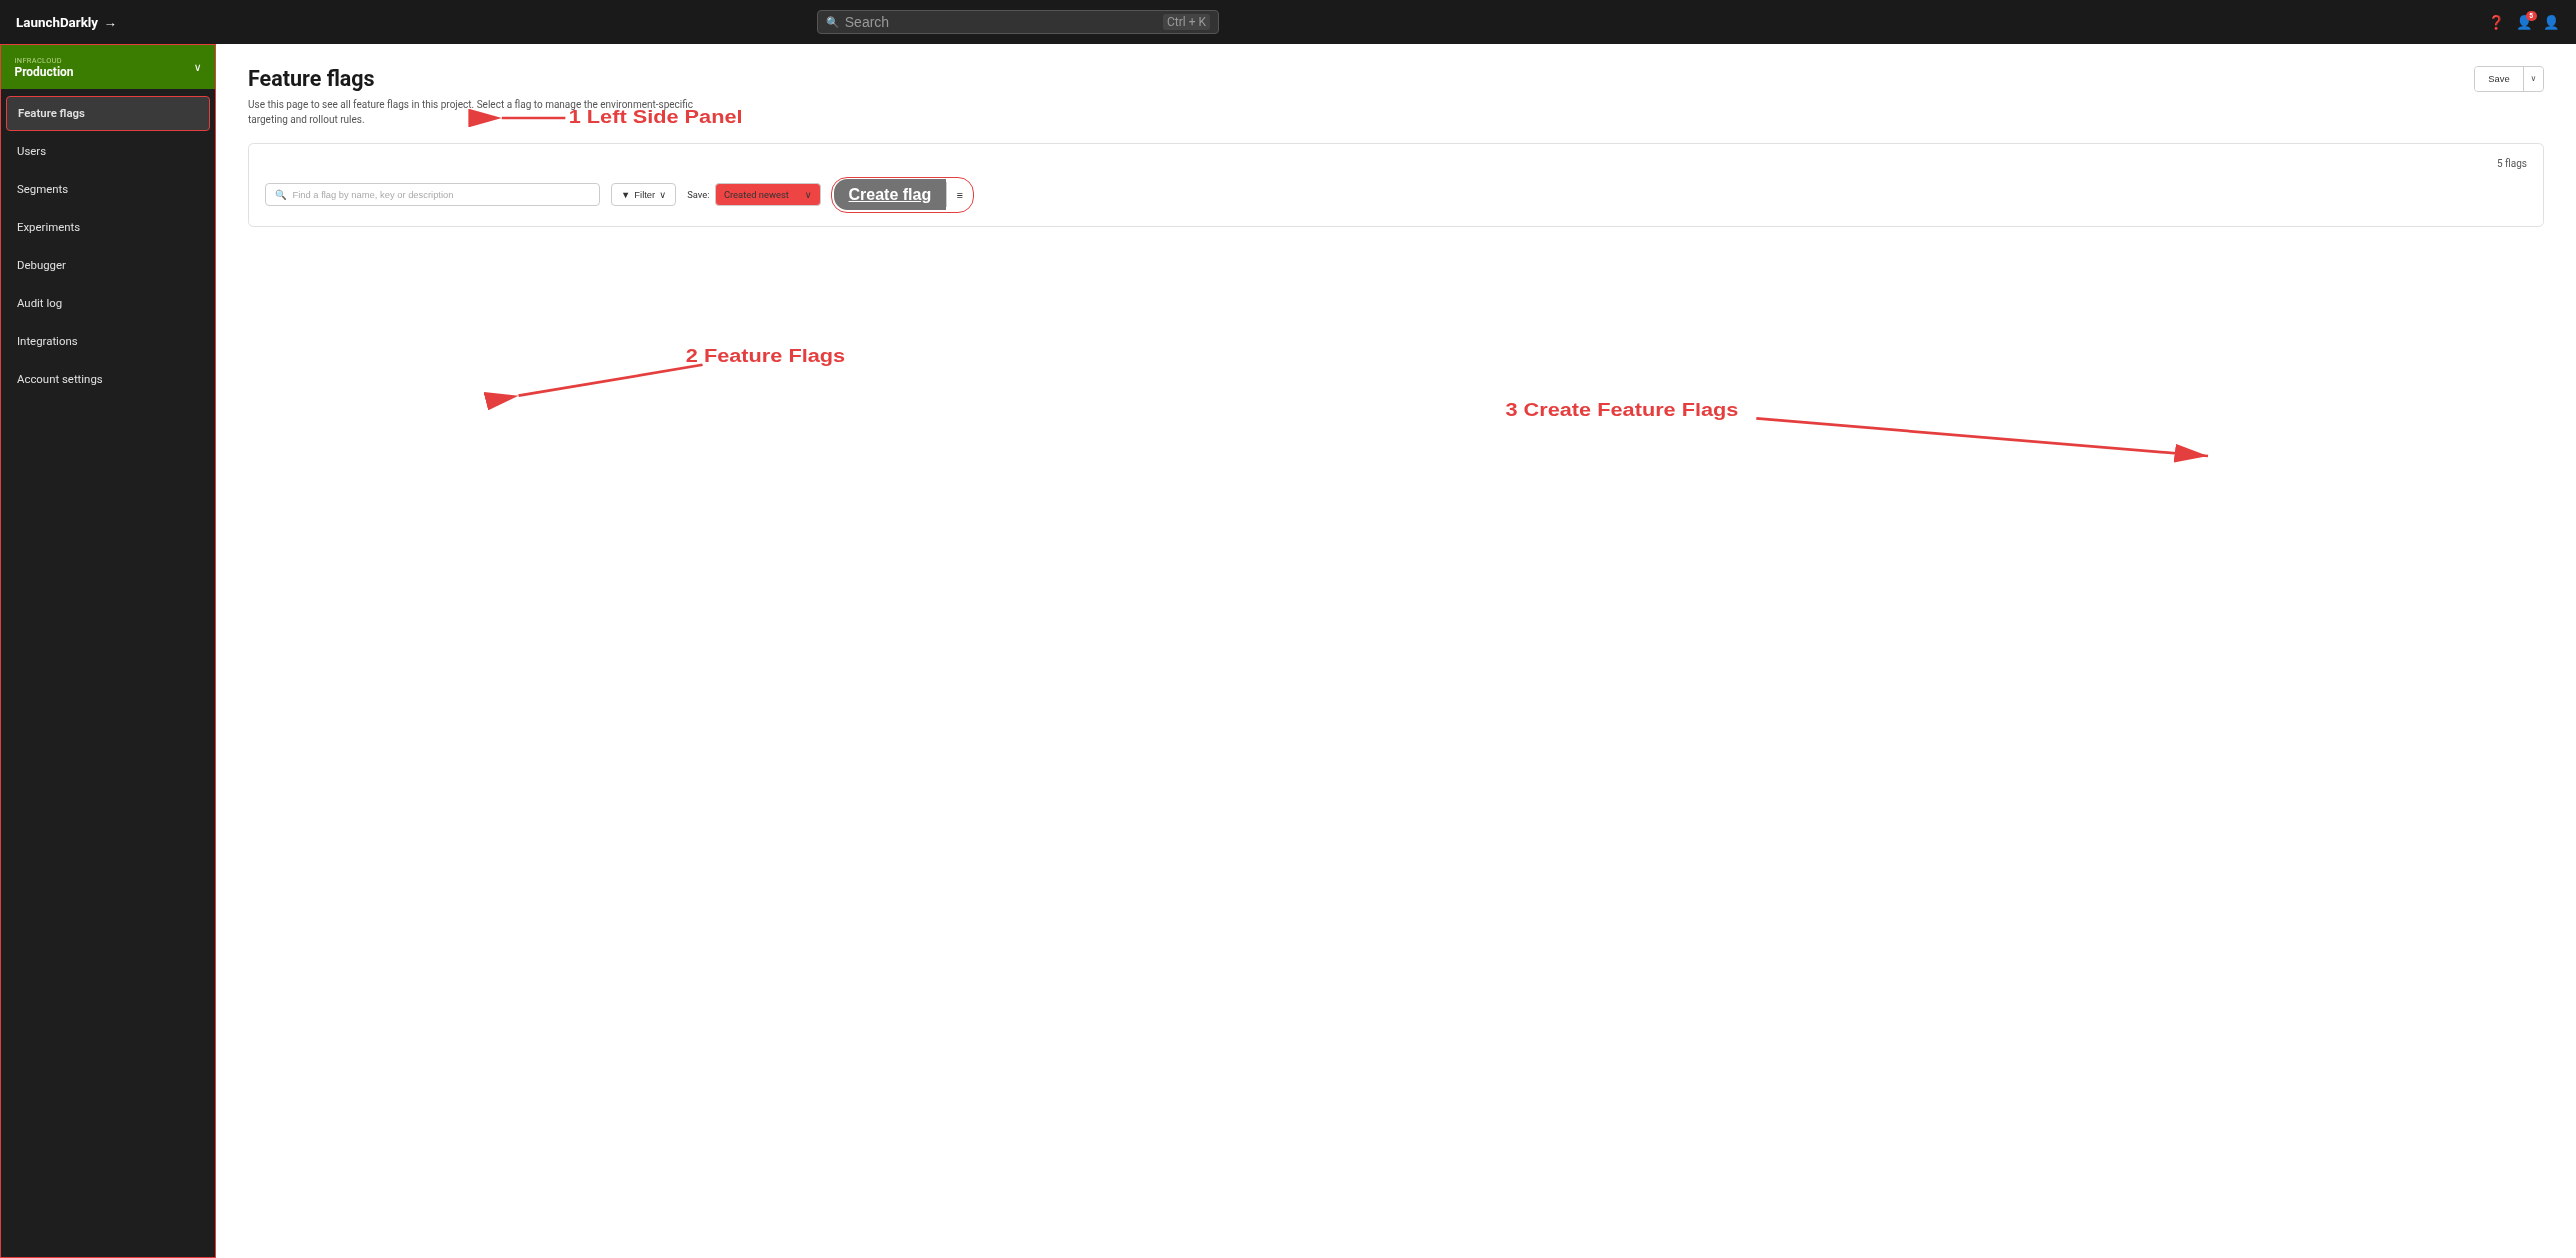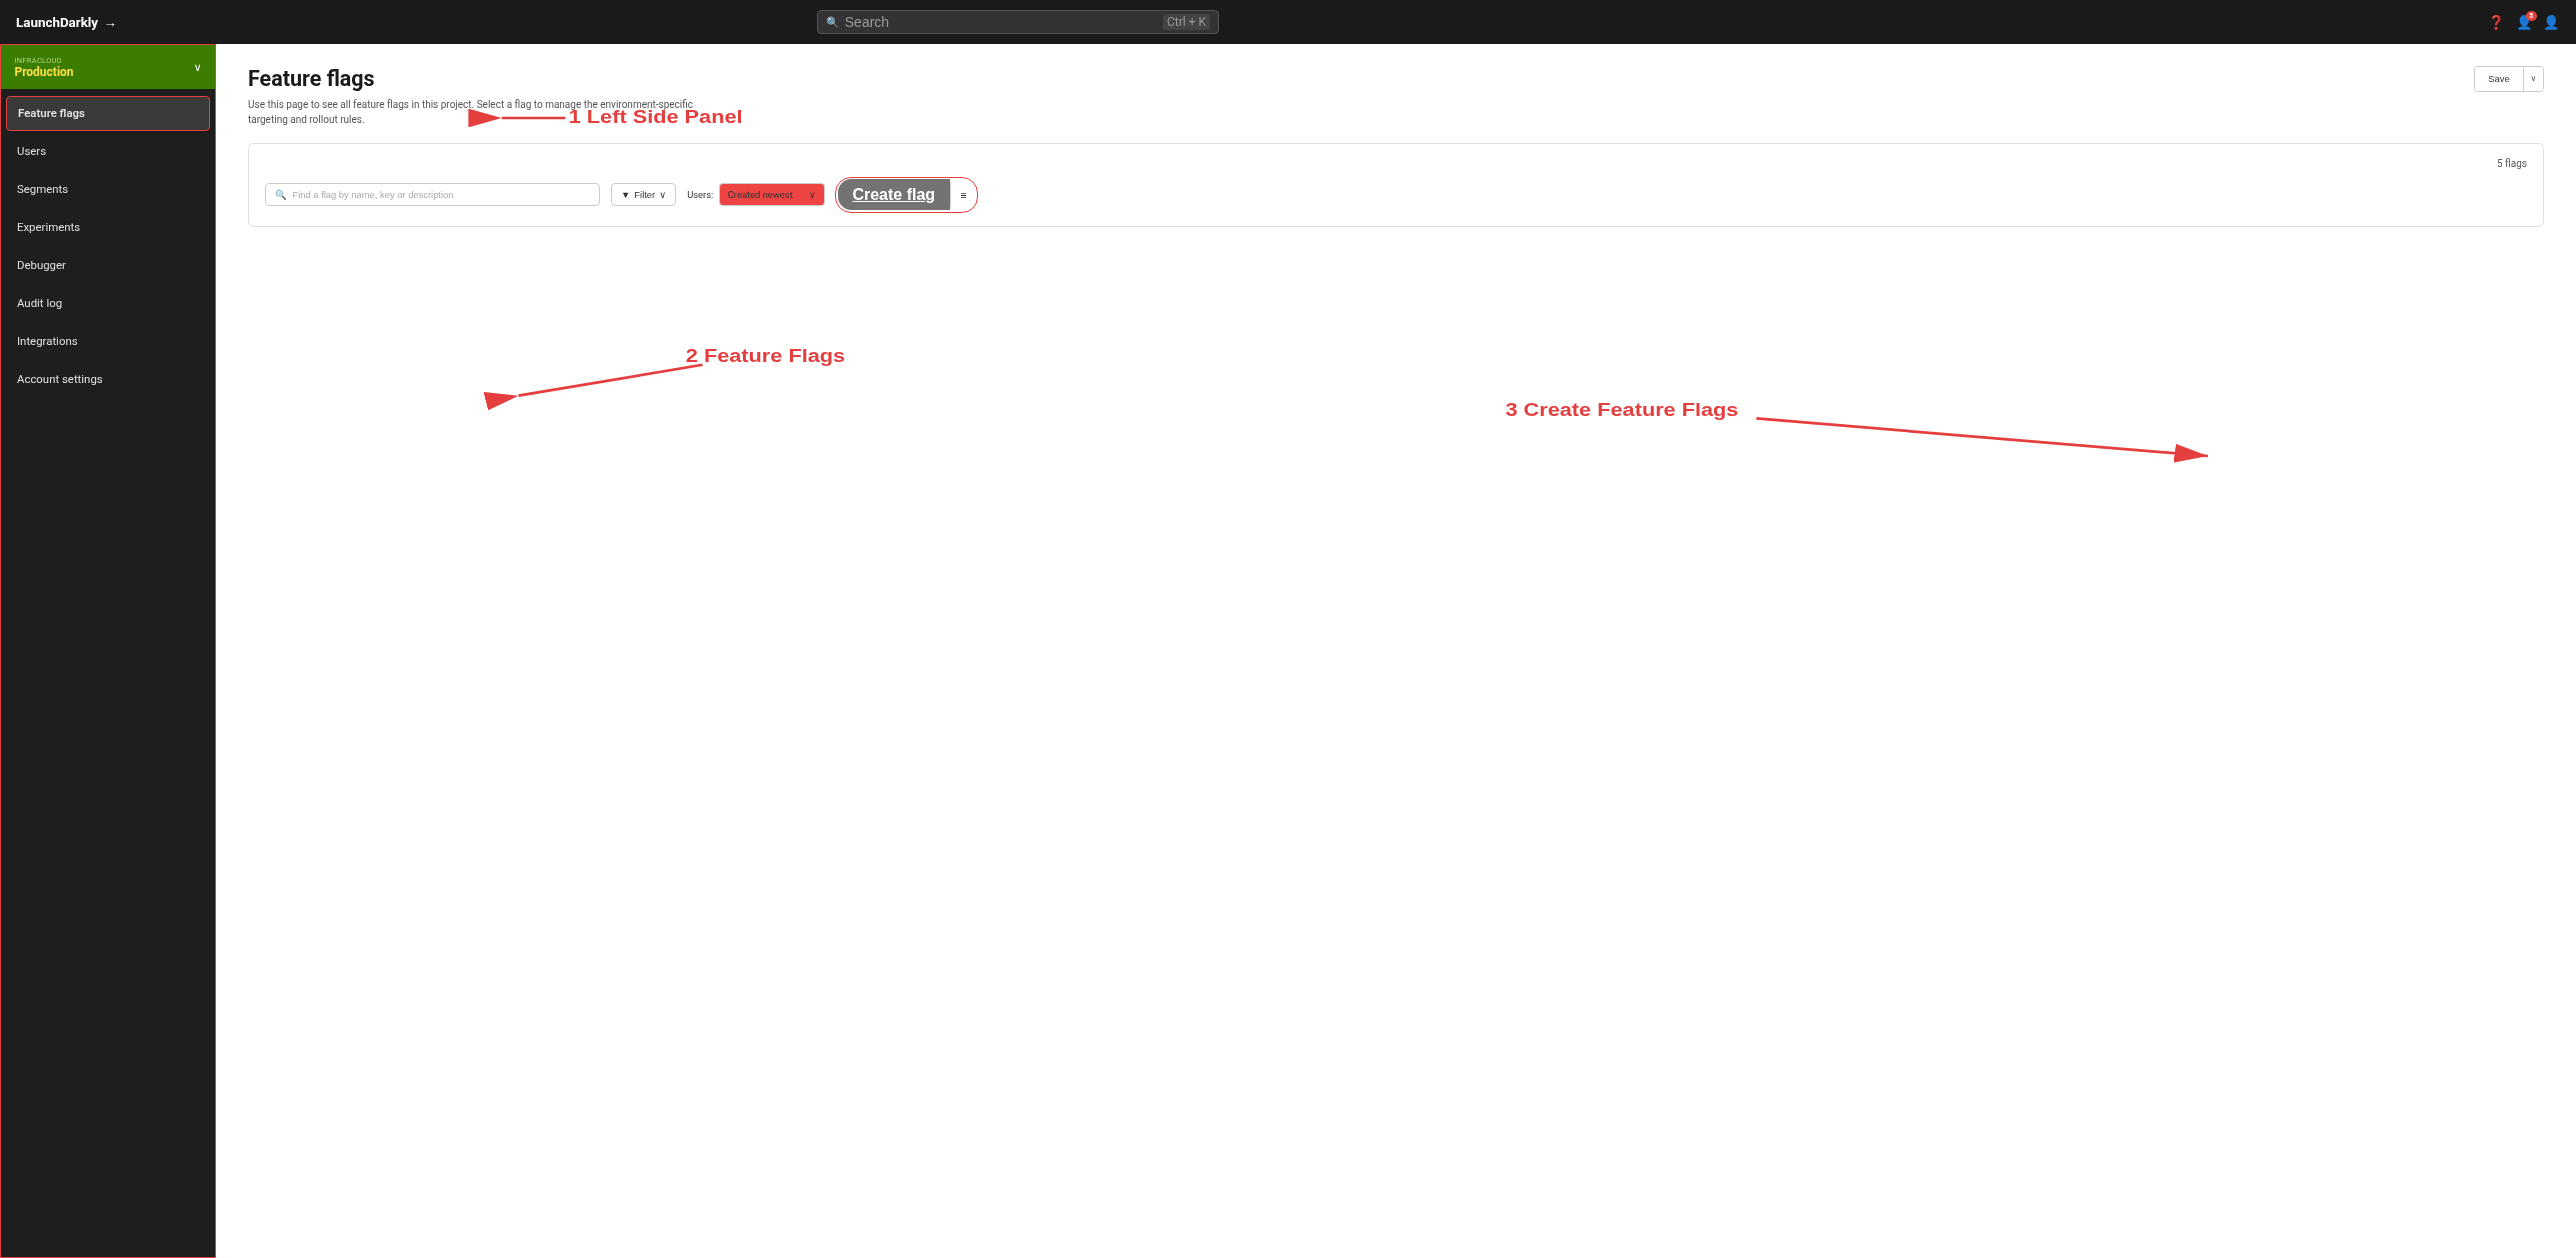--- a/index.html
+++ b/index.html
@@ -109,21 +109,21 @@
     }
     .sidebar-env-label {
       font-size: 7.4px;
       color: #b8d48a;
       text-transform: uppercase;
       letter-spacing: 0.05em;
     }
     .sidebar-env-name {
       font-size: 12px;
       font-weight: 700;
-      color: #fde047;
+      color: #ffffff;
     }
     .sidebar-env-chevron {
       color: #fff;
       font-size: 10.7px;
     }
     .sidebar-nav {
       flex: 1;
       padding: 5.4px 0;
     }
     .sidebar-item {
@@ -406,21 +406,21 @@
           <div class="search-input-wrap">
             <span class="search-icon-sm">🔍</span>
             <input type="text" placeholder="Find a flag by name, key or description" style="">
           </div>
           <button class="filter-btn">
             <span>▼</span>
             <span>Filter</span>
             <span>∨</span>
           </button>
           <div class="sort-section">
-            <span>Users:</span>
+            <span>Save:</span>
             <div class="sort-select">
               <span>Created newest</span>
               <span>∨</span>
             </div>
           </div>
           <div class="create-flag-group">
             <button class="create-flag-btn">Create flag</button>
             <button class="create-flag-menu">≡</button>
           </div>
         </div>

